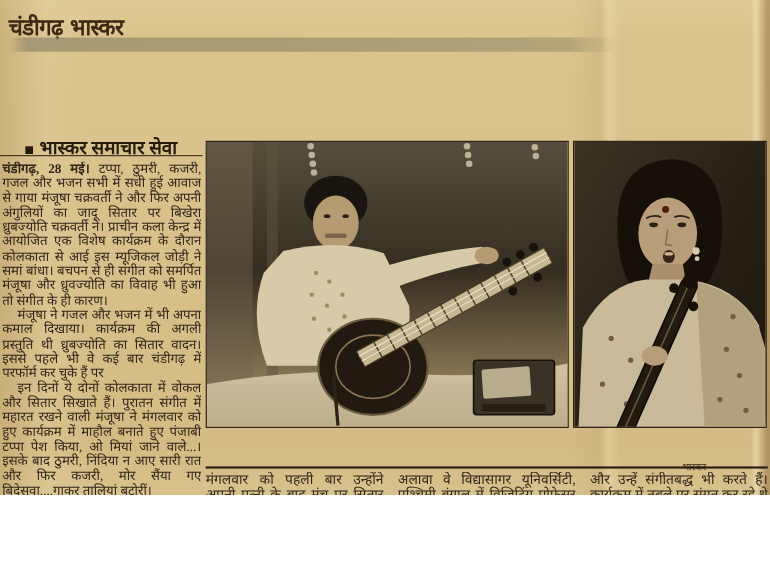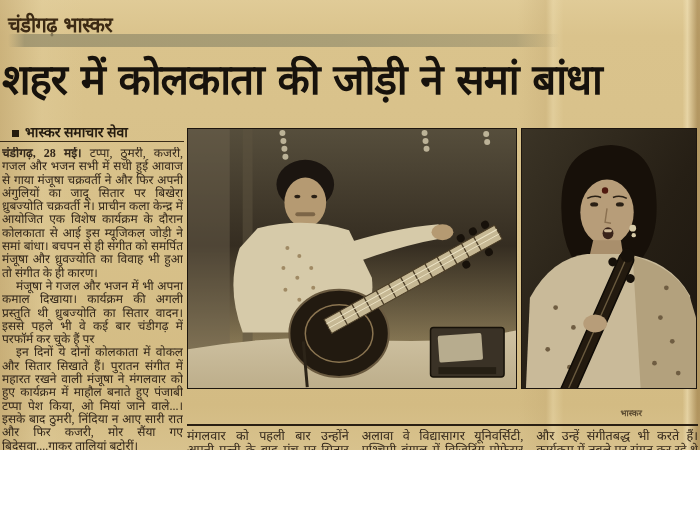--- a/index.html
+++ b/index.html
@@ -35,22 +35,22 @@
   .dateline .sq{display:inline-block;width:5px;height:5px;background:#6e2d1c;margin:0 7px 2px 7px;}
   
   .headline{
     left:2px;top:50px;width:697px;height:62px;
     font-family:"DejaVu Sans","Liberation Sans",sans-serif;
     font-weight:800;font-size:42px;line-height:60px;color:#17120c;
     white-space:nowrap;letter-spacing:-1px;
   }
   
   .byline{
-    left:0;top:122px;width:184px;
-    font-size:14px;font-weight:700;color:#241b0f;white-space:nowrap;padding-left:12px;
+    left:0;top:122px;width:184px;text-align:center;
+    font-size:17px;font-weight:700;color:#241b0f;white-space:nowrap;
   }
   .byline .sq{display:inline-block;width:7px;height:7px;background:#241b0f;margin-right:6px;}
   .byline-rule{left:0;top:141px;width:184px;border-top:1.6px solid #3a2c18;}
   
   .leftcol{
     left:2px;top:147px;width:181px;height:364px;overflow:hidden;
     font-size:12px;line-height:13.3px;text-align:justify;color:#33271a;
   }
   .leftcol p{margin:0;}
   .leftcol p.ind{text-indent:14px;}
@@ -58,42 +58,41 @@
   
   .photoL{left:187px;top:128px;width:330px;height:261px;border:1.5px solid #1d160e;box-sizing:border-box;}
   .photoR{left:521px;top:128px;width:176px;height:261px;border:1.5px solid #1d160e;box-sizing:border-box;}
   .photoL svg,.photoR svg{display:block;width:100%;height:100%;}
   
   .caption{
     left:187px;top:391px;width:511px;height:31px;overflow:hidden;
     font-size:13px;font-weight:700;line-height:15.5px;color:#241c0e;text-align:left;
   }
   .cap-credit{
-    position:absolute;right:58px;top:407px;font-size:8.5px;color:#5a4a30;font-weight:700;
+    position:absolute;right:58px;top:418px;font-size:8.5px;color:#5a4a30;font-weight:700;
   }
   .section-rule{left:187px;top:424px;width:511px;border-top:2px solid #2a2013;}
   
   .bcols{
     left:187px;top:429px;width:511px;height:82px;overflow:hidden;
     display:flex;gap:13px;
   }
   .bcol{
     flex:1 1 0;overflow:hidden;
     font-size:12.6px;line-height:14.2px;text-align:justify;color:#33271a;
   }
 </style>
 </head>
 <body>
 
 <div id="page">
 
   <div class="abs logo">चंडीगढ़ भास्कर</div>
   <div class="abs band"></div>
 
-  <div class="abs headline">शहर में कोलकाता की जोड़ी ने समां बांधा</div>
 
   <div class="abs byline">
     <span class="sq"></span><span>भास्कर समाचार सेवा</span>
   </div>
   <div class="abs byline-rule"></div>
 
   <div class="abs leftcol">
     <p><span class="dl">चंडीगढ़, 28 मई।</span> <span>टप्पा, ठुमरी, कजरी, गजल और भजन सभी में सधी हुई आवाज से गाया मंजूषा चक्रवर्ती ने और फिर अपनी अंगुलियों का जादू सितार पर बिखेरा ध्रुबज्योति चक्रवर्ती ने। प्राचीन कला केन्द्र में आयोजित एक विशेष कार्यक्रम के दौरान कोलकाता से आई इस म्यूजिकल जोड़ी ने समां बांधा। बचपन से ही संगीत को समर्पित मंजूषा और ध्रुवज्योति का विवाह भी हुआ तो संगीत के ही कारण।</span></p>
     <p class="ind">मंजूषा ने गजल और भजन में भी अपना कमाल दिखाया। कार्यक्रम की अगली प्रस्तुति थी ध्रुबज्योति का सितार वादन। इससे पहले भी वे कई बार चंडीगढ़ में परफॉर्म कर चुके हैं पर</p>
     <p class="ind">इन दिनों ये दोनों कोलकाता में वोकल और सितार सिखाते हैं। पुरातन संगीत में महारत रखने वाली मंजूषा ने मंगलवार को हुए कार्यक्रम में माहौल बनाते हुए पंजाबी टप्पा पेश किया, ओ मियां जाने वाले...। इसके बाद ठुमरी, निंदिया न आए सारी रात और फिर कजरी, मोर सैंया गए बिदेसवा....गाकर तालियां बटोरीं।</p>

